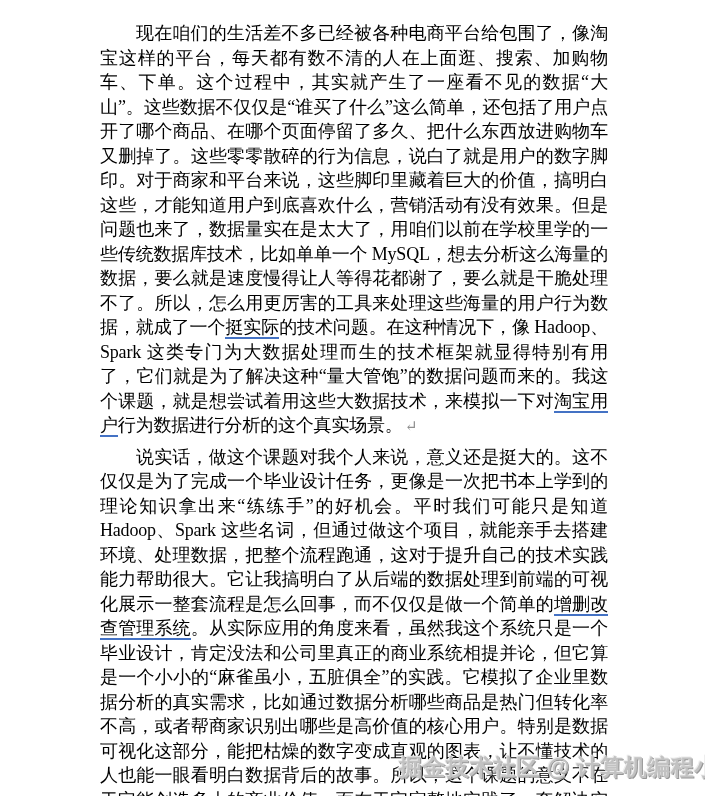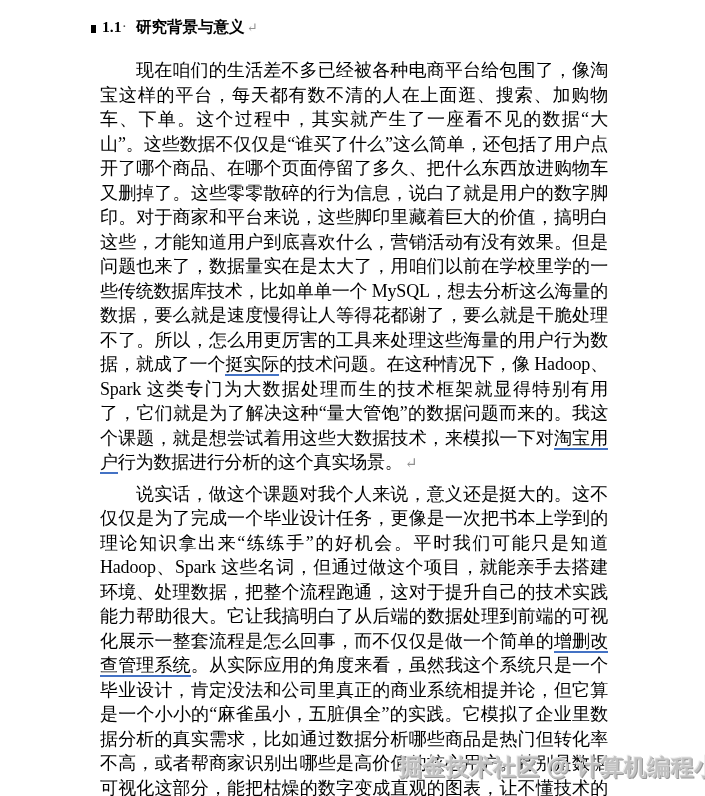--- a/index.html
+++ b/index.html
@@ -85,23 +85,20 @@
     pointer-events: none;
     z-index: 5;
   }
 </style>
 </head>
 <body>
 
 <div class="page">
 
 
-  <div class="h2">
-    <span class="bullet-sq"></span><span>1.1</span><span class="space-mark">·</span><span class="h-gap" style="width:9px"></span><span>研究背景与意义</span><span class="pilcrow">↵</span>
-  </div>
 
   <div class="body-text">
     <p><span>现在咱们的生活差不多已经被各种电商平台给包围了，像淘宝这样的平台，每天都有数不清的人在上面逛、搜索、加购物车、下单。这个过程中，其实就产生了一座看不见的数据“大山”。这些数据不仅仅是“谁买了什么”这么简单，还包括了用户点开了哪个商品、在哪个页面停留了多久、把什么东西放进购物车又删掉了。这些零零散碎的行为信息，说白了就是用户的数字脚印。对于商家和平台来说，这些脚印里藏着巨大的价值，搞明白这些，才能知道用户到底喜欢什么，营销活动有没有效果。但是问题也来了，数据量实在是太大了，用咱们以前在学校里学的一些传统数据库技术，比如单单一个 MySQL，想去分析这么海量的数据，要么就是速度慢得让人等得花都谢了，要么就是干脆处理不了。所以，怎么用更厉害的工具来处理这些海量的用户行为数据，就成了一个</span><span class="gram-underline">挺实际</span><span>的技术问题。在这种情况下，像 Hadoop、Spark 这类专门为大数据处理而生的技术框架就显得特别有用了，它们就是为了解决这种“量大管饱”的数据问题而来的。我这个课题，就是想尝试着用这些大数据技术，来模拟一下对</span><span class="gram-underline">淘宝用户</span><span>行为数据进行分析的这个真实场景。</span><span class="pilcrow">↵</span></p>
 
     <p><span>说实话，做这个课题对我个人来说，意义还是挺大的。这不仅仅是为了完成一个毕业设计任务，更像是一次把书本上学到的理论知识拿出来“练练手”的好机会。平时我们可能只是知道 Hadoop、Spark 这些名词，但通过做这个项目，就能亲手去搭建环境、处理数据，把整个流程跑通，这对于提升自己的技术实践能力帮助很大。它让我搞明白了从后端的数据处理到前端的可视化展示一整套流程是怎么回事，而不仅仅是做一个简单的</span><span class="gram-underline">增删改查管理系统</span><span>。从实际应用的角度来看，虽然我这个系统只是一个毕业设计，肯定没法和公司里真正的商业系统相提并论，但它算是一个小小的“麻雀虽小，五脏俱全”的实践。它模拟了企业里数据分析的真实需求，比如通过数据分析哪些商品是热门但转化率不高，或者帮商家识别出哪些是高价值的核心用户。特别是数据可视化这部分，能把枯燥的数字变成直观的图表，让不懂技术的人也能一眼看明白数据背后的故事。所以，这个课题的意义不在于它能创造多大的商业价值，而在于它完整地实践了一套解决实际问题的技术方案，算是我大学四年学习成果的一次挺扎实的总结和检验。</span></p>
   </div>
 
   <div class="watermark">掘金技术社区 @ 计算机编程小咖</div>
 
 </div>

